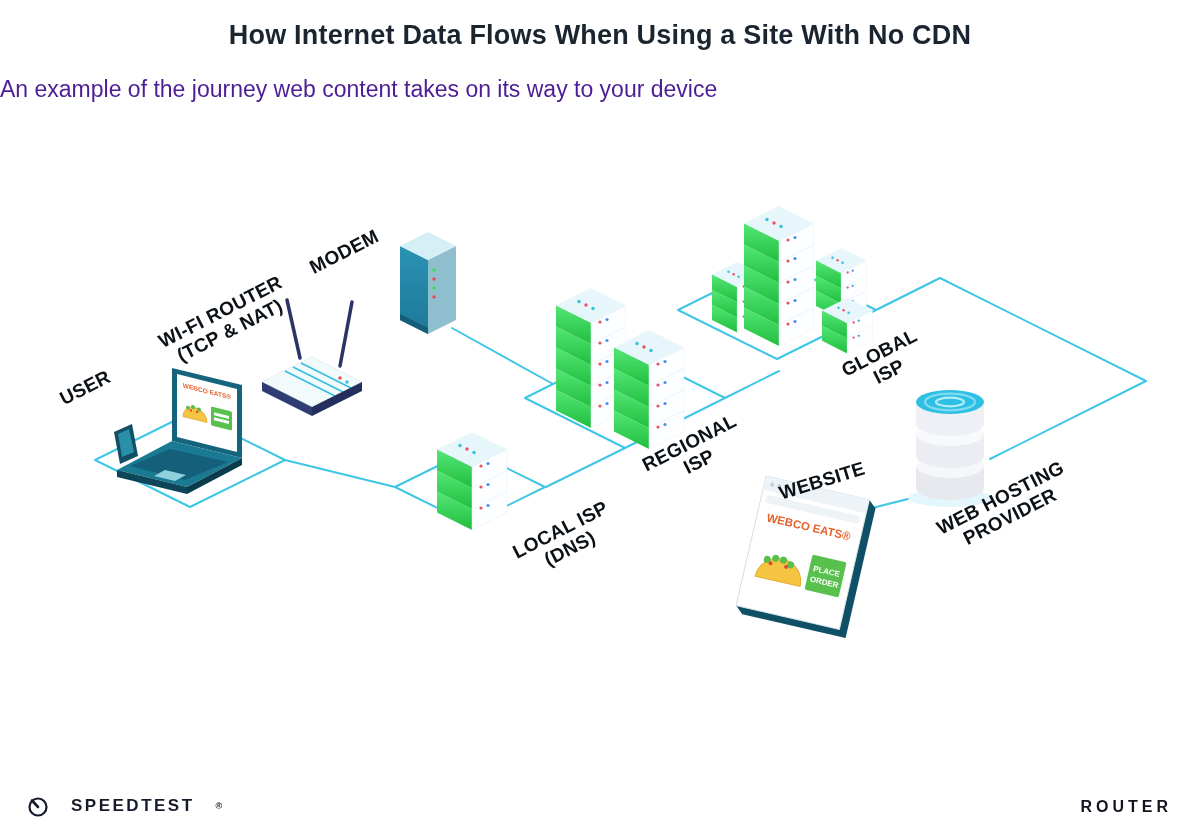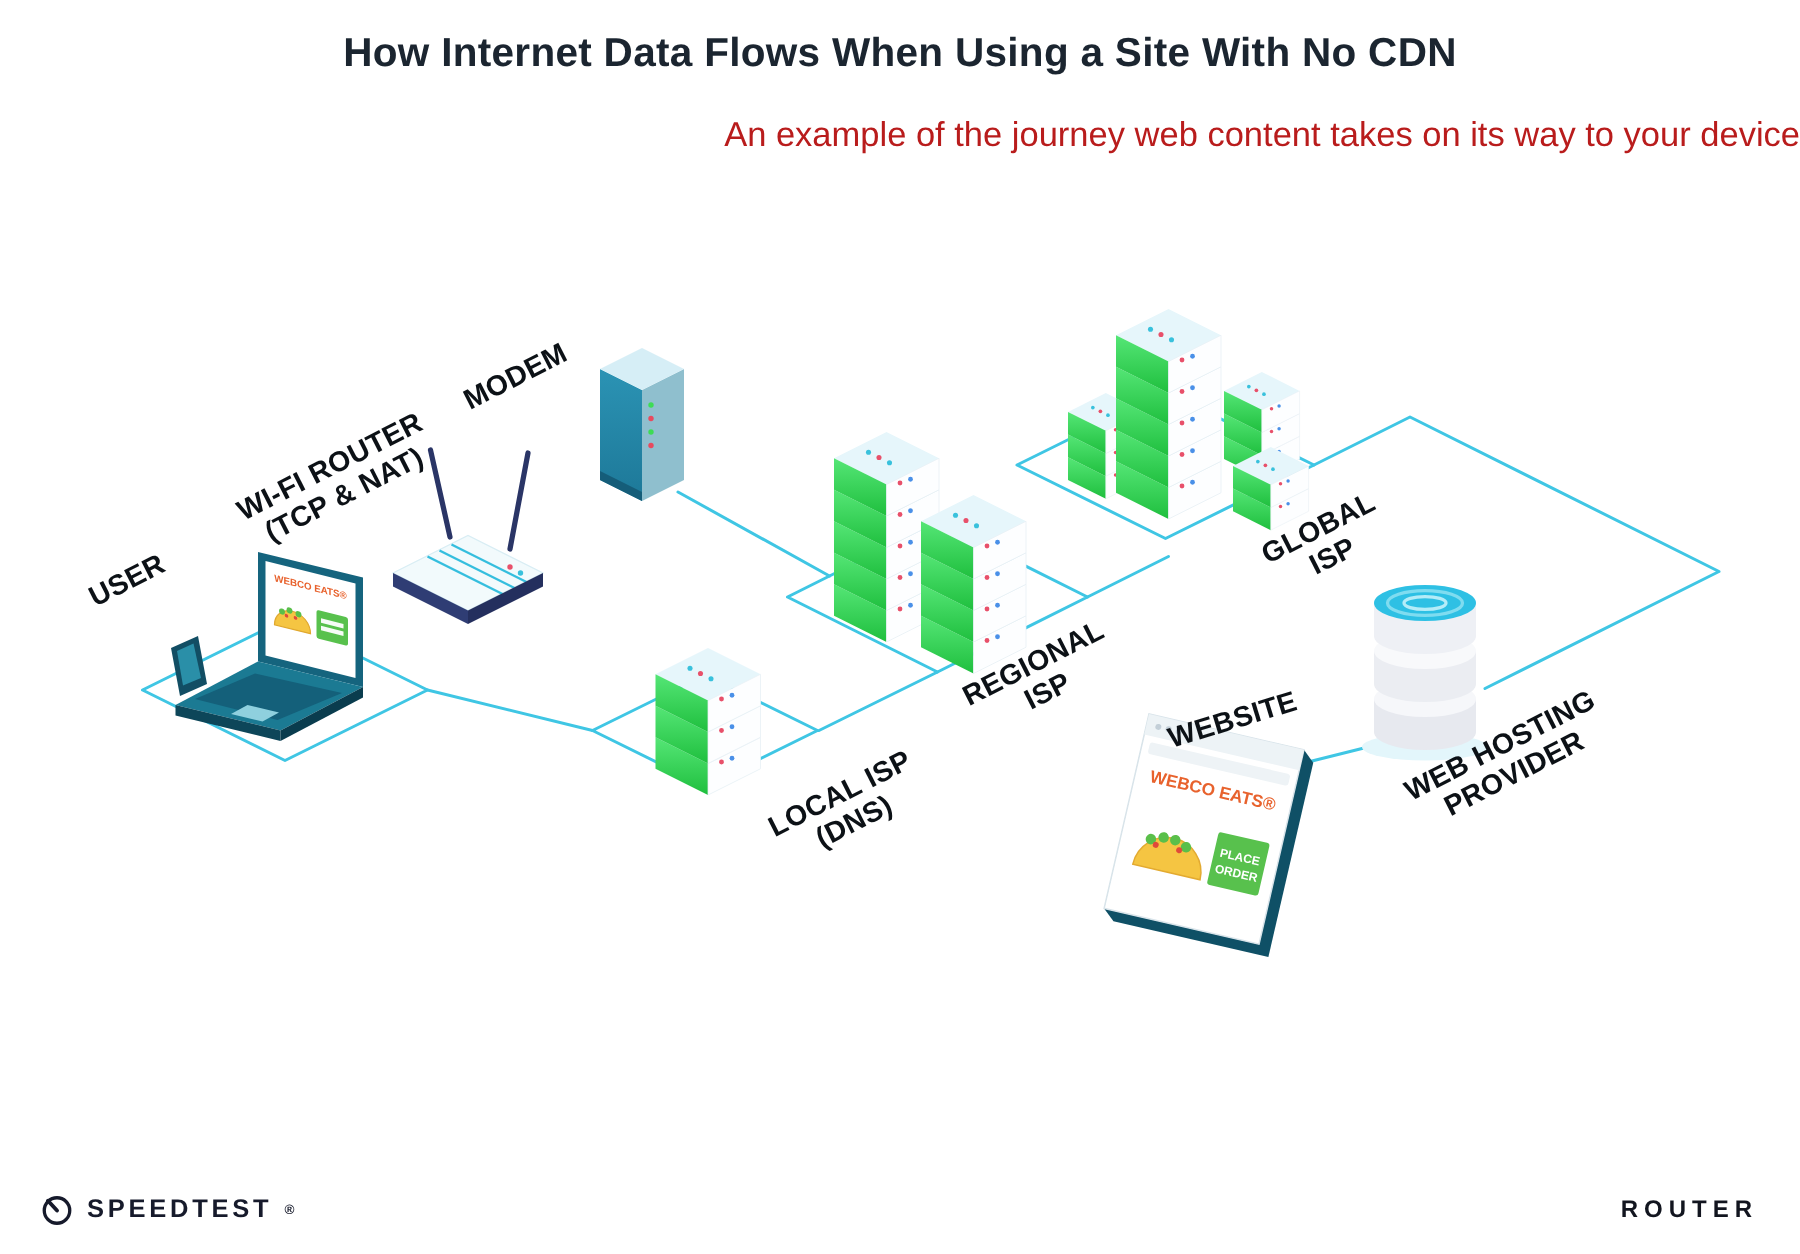--- a/index.html
+++ b/index.html
@@ -1,34 +1,34 @@
 <!DOCTYPE html>
 <html><head>
 <meta charset="utf-8">
 <style>
   html,body{margin:0;padding:0;background:#ffffff;font-family:"Liberation Sans",sans-serif;}
   #canvas{position:relative;width:1200px;height:836px;background:#ffffff;overflow:hidden;}
 
   .title{position:absolute;left:0;top:20px;width:1200px;text-align:center;
          font-size:27px;font-weight:700;color:#1b2530;letter-spacing:.2px;}
-  .subtitle{position:absolute;left:0;top:76px;width:1200px;text-align:right;
-         font-size:23px;font-weight:400;color:#b91c1c;}
+  .subtitle{position:absolute;left:0;top:76px;width:1200px;text-align:left;
+         font-size:23px;font-weight:400;color:#4c1d95;}
 
   #diagram{position:absolute;left:0;top:0;width:1200px;height:836px;}
 
   .net{fill:none;stroke:#3fc6e4;stroke-width:2;stroke-linejoin:round;stroke-linecap:round;}
 
   .lbl{position:absolute;font-weight:800;font-size:19px;color:#0c1116;letter-spacing:.3px;
        transform:rotate(-27deg);text-align:center;line-height:21px;white-space:nowrap;}
   .lbl span{display:block;}
   .lbl.website{transform:rotate(-17deg);}
 
   svg text{font-family:"Liberation Sans",sans-serif;}
 
-  .footer-left{position:absolute;left:26px;bottom:18px;display:flex;align-items:center;gap:8px;}
+  .footer-left{position:absolute;left:26px;bottom:18px;display:flex;align-items:center;gap:21px;}
   .speedtest-word{font-size:17px;font-weight:800;letter-spacing:2.5px;color:#161a2b;}
   .speedtest-mark{font-size:9px;font-weight:700;color:#161a2b;vertical-align:super;}
   .footer-right{position:absolute;right:28px;bottom:20px;font-size:16px;font-weight:700;
                 letter-spacing:4px;color:#12151f;}
 </style>
 </head>
 <body>
 
 <div id="canvas">
 

